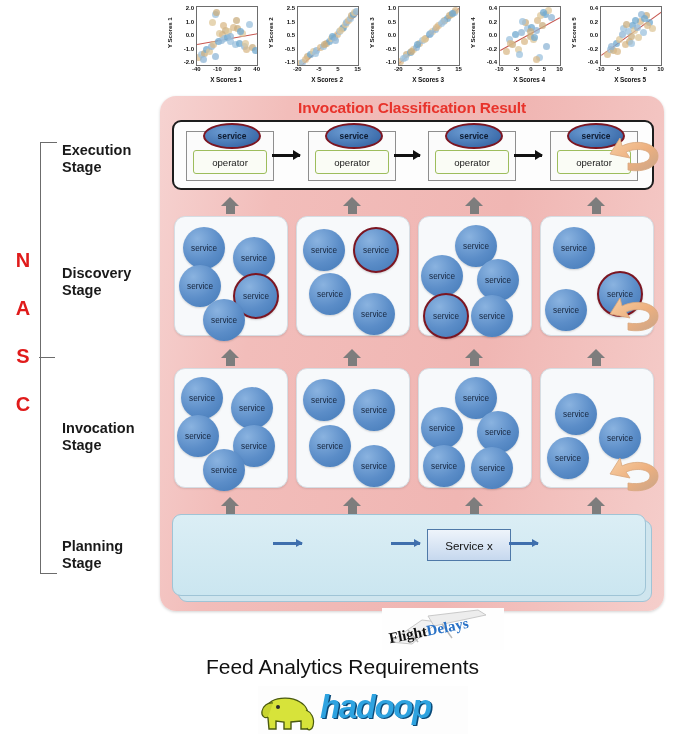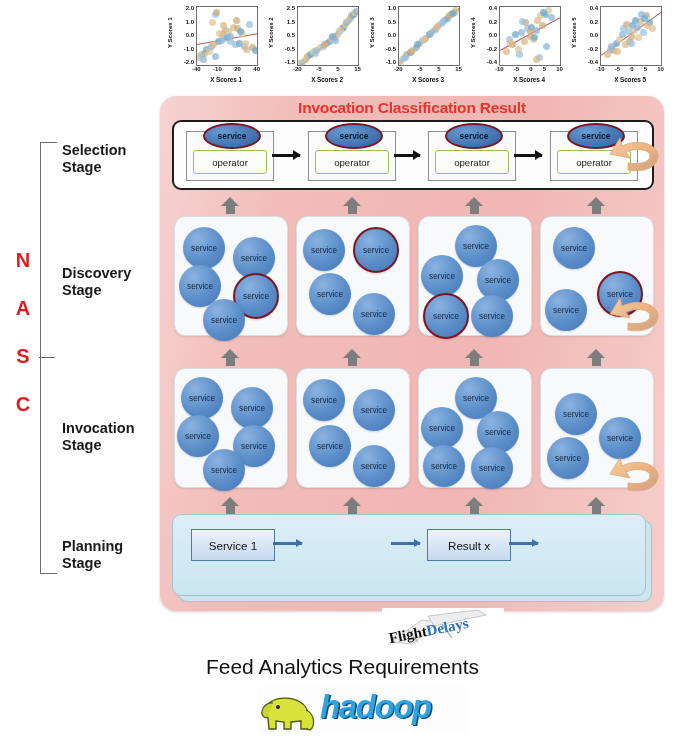--- a/index.html
+++ b/index.html
@@ -453,21 +453,21 @@
     <div>N</div>
     <div>A</div>
     <div>S</div>
     <div>C</div>
   </div>
   <div class="bracket">
     <div class="nub"></div>
   </div>
 
   <div class="stage-label" id="lbl-exec">
-    <div>Selection</div>
+    <div>Execution</div>
     <div>Stage</div>
   </div>
   <div class="stage-label" id="lbl-sel">
     <div>Discovery</div>
     <div>Stage</div>
   </div>
   <div class="stage-label" id="lbl-disc">
     <div>Invocation</div>
     <div>Stage</div>
   </div>
@@ -569,24 +569,23 @@
         <div class="vtick" style="left: 432px; top: 261px; height: 9px;"></div>
         <div class="vtick" style="left: 66px; top: 409px; height: 11px;"></div>
         <div class="vtick" style="left: 188px; top: 409px; height: 11px;"></div>
         <div class="vtick" style="left: 310px; top: 409px; height: 11px;"></div>
         <div class="vtick" style="left: 432px; top: 409px; height: 11px;"></div>
       </div>
 
     <div id="plan-wrap">
       <div class="plan-shadow"></div>
       <div id="plan-box">
-      <div class="svcbox" style="left: 18px;">Service 1</div>
           <div class="plan-arrow" style="left: 100px; width: 29px;"></div>
           <div class="plan-arrow" style="left: 218px; width: 29px;"></div>
-          <div class="svcbox" style="left: 254px;">Result x</div>
+          <div class="svcbox" style="left: 254px;">Service x</div>
           <div class="plan-arrow" style="left: 336px; width: 29px;"></div>
         </div>
     </div>
 
     <div id="fb-layer" style="position: absolute; left: 0px; top: 0px; width: 504px; height: 515px; pointer-events: none;">
         <div class="fb" style="left: 448px; top: 40px; pointer-events: auto;">
           <svg width="56" height="42" viewBox="0 0 56 42">
             <defs>
               <linearGradient id="g0" x1="0" y1="0" x2="1" y2="1">
                 <stop offset="0%" stop-color="#f7cfa4"></stop>

